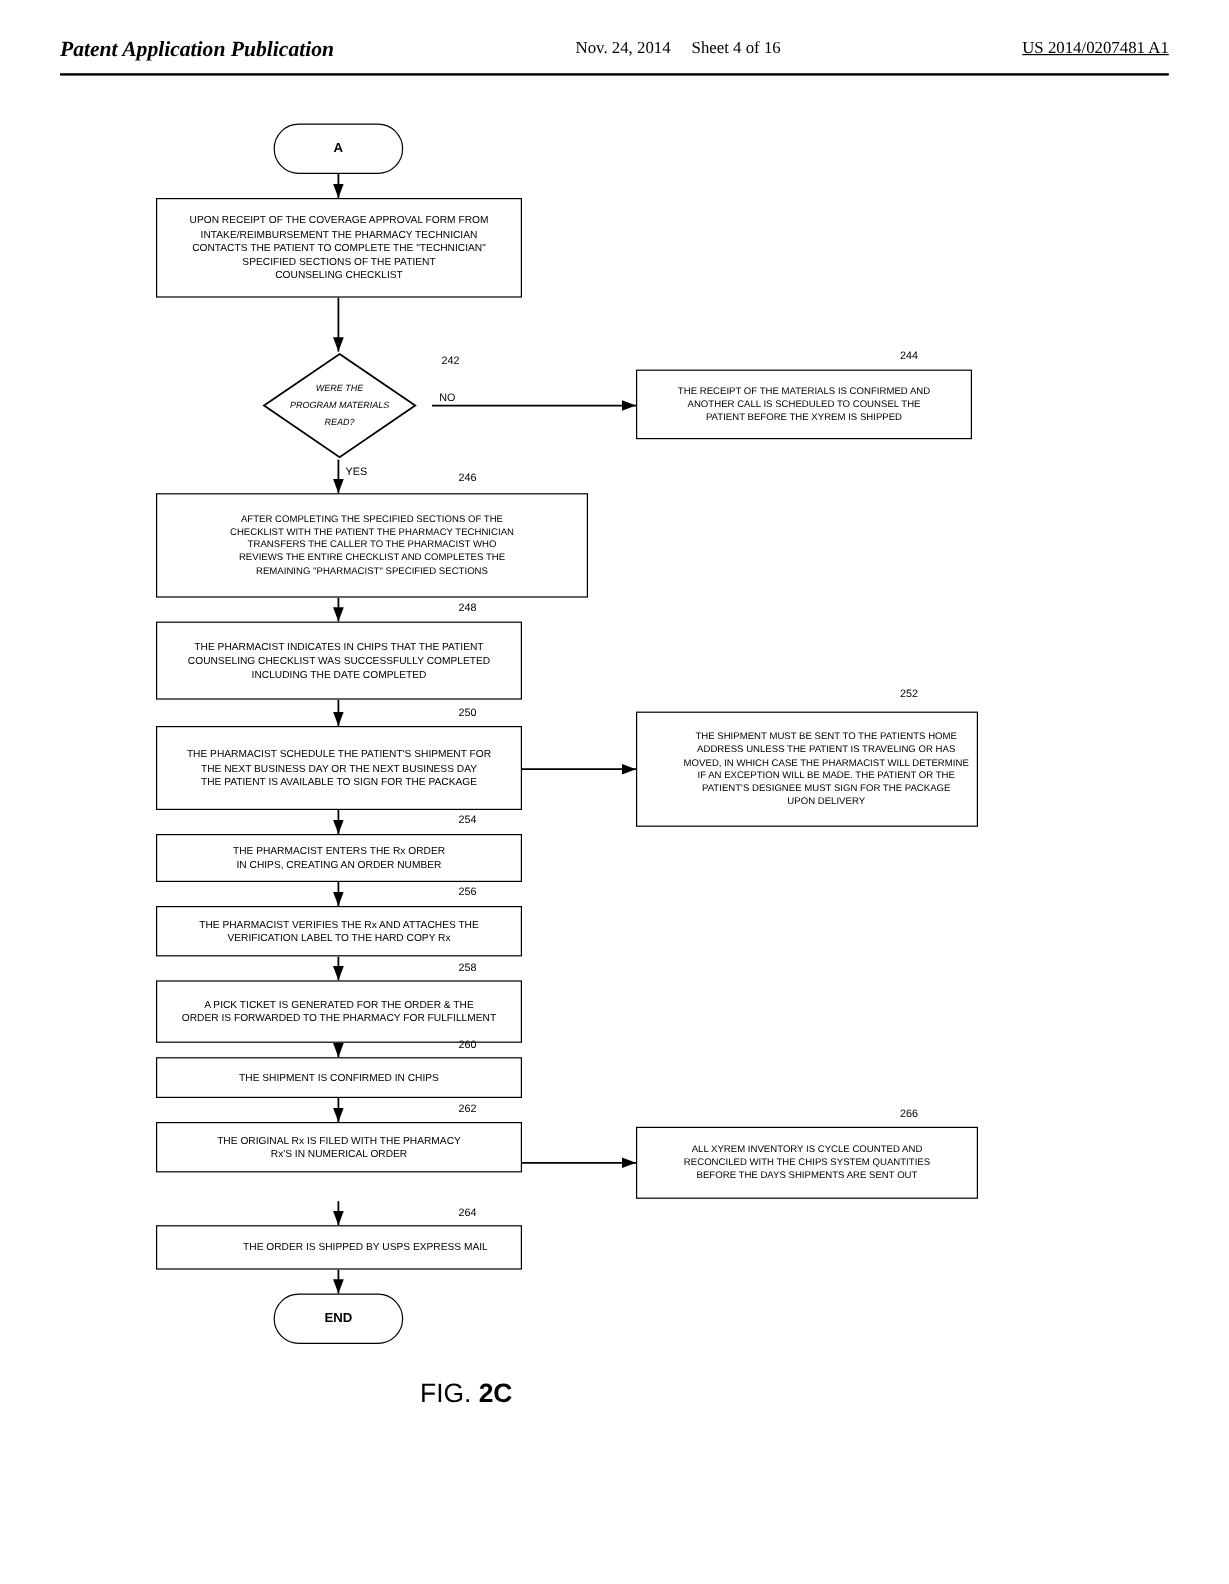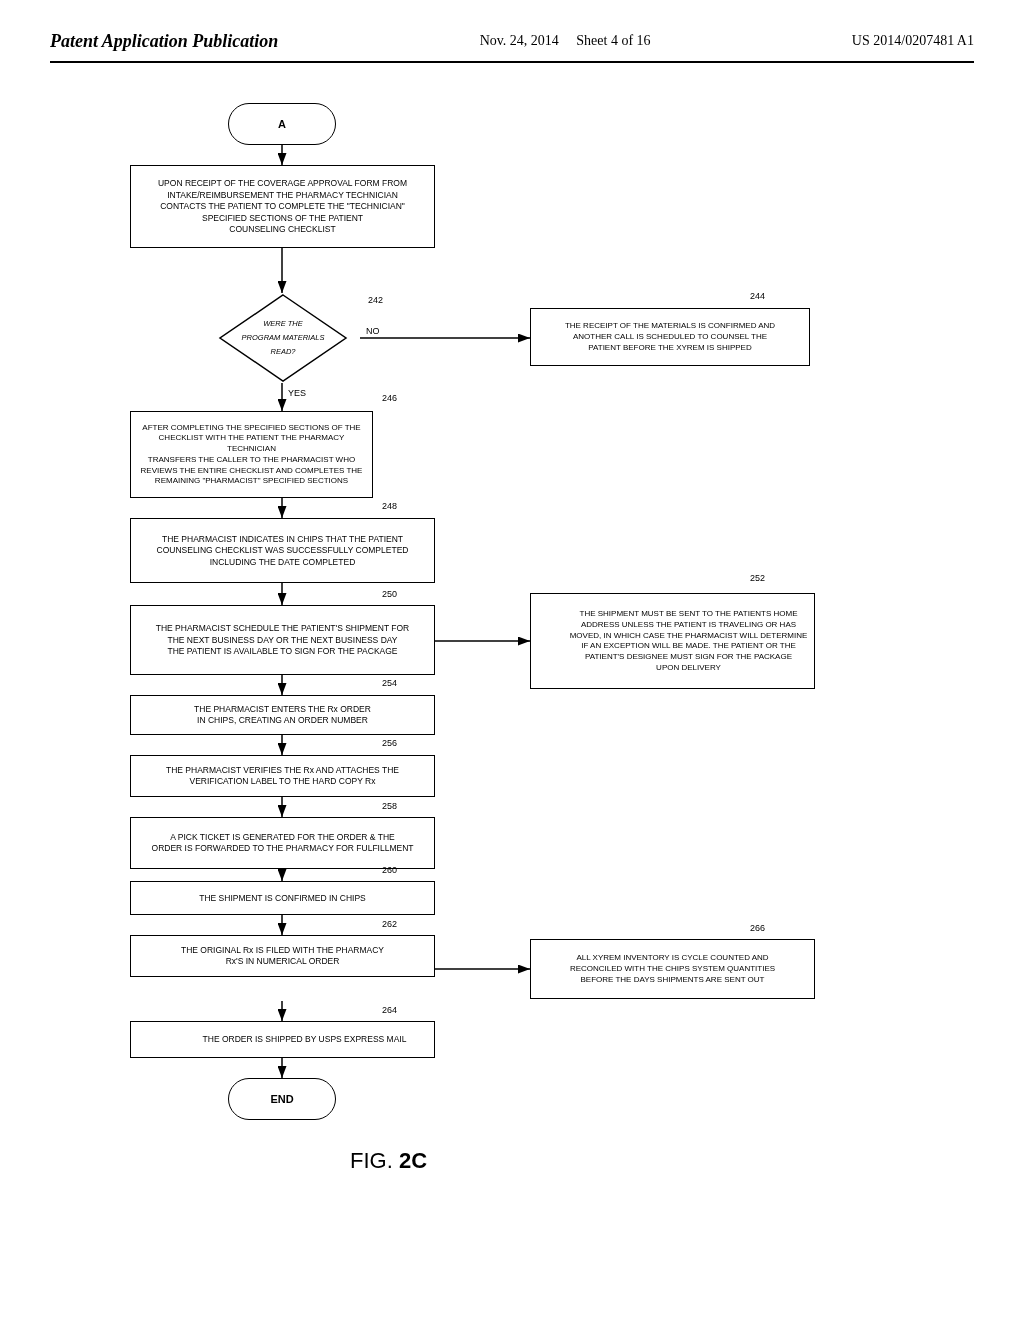--- a/index.html
+++ b/index.html
@@ -34,20 +34,21 @@
     }
     .header-center {
       font-size: 14px;
       text-align: center;
       line-height: 1.6;
     }
     .header-right {
       font-size: 14px;
       text-align: right;
       line-height: 1.6;
+      text-decoration: underline;
     }
     .diagram-area {
       position: relative;
       width: 100%;
       height: 1150px;
     }
     
     .fc-box {
       position: absolute;
       border: 1.5px solid #000;
@@ -194,21 +195,21 @@
     <div class="fc-label" style="left:700px; top:208px;">244</div>
 
     <div class="fc-box" style="left:480px; top:225px; width:280px; height:58px; font-size:8px;">
       <span style="white-space:pre-line; text-align:center;">THE RECEIPT OF THE MATERIALS IS CONFIRMED AND
 ANOTHER CALL IS SCHEDULED TO COUNSEL THE
 PATIENT BEFORE THE XYREM IS SHIPPED</span>
     </div>
 
     <div class="fc-label" style="left:332px; top:310px;">246</div>
 
-    <div class="fc-box" style="left:80px; top:328px; width:243px; height:87px; font-size:8px;">
+    <div class="fc-box" style="left:80px; top:328px; width:360px; height:87px; font-size:8px;">
       <span style="white-space:pre-line; text-align:center;">AFTER COMPLETING THE SPECIFIED SECTIONS OF THE
 CHECKLIST WITH THE PATIENT THE PHARMACY TECHNICIAN
 TRANSFERS THE CALLER TO THE PHARMACIST WHO
 REVIEWS THE ENTIRE CHECKLIST AND COMPLETES THE
 REMAINING "PHARMACIST" SPECIFIED SECTIONS</span>
     </div>
 
     <div class="fc-label" style="left:332px; top:418px;">248</div>
 
     <div class="fc-box" style="left:80px; top:435px; width:305px; height:65px; font-size:8.5px;">

